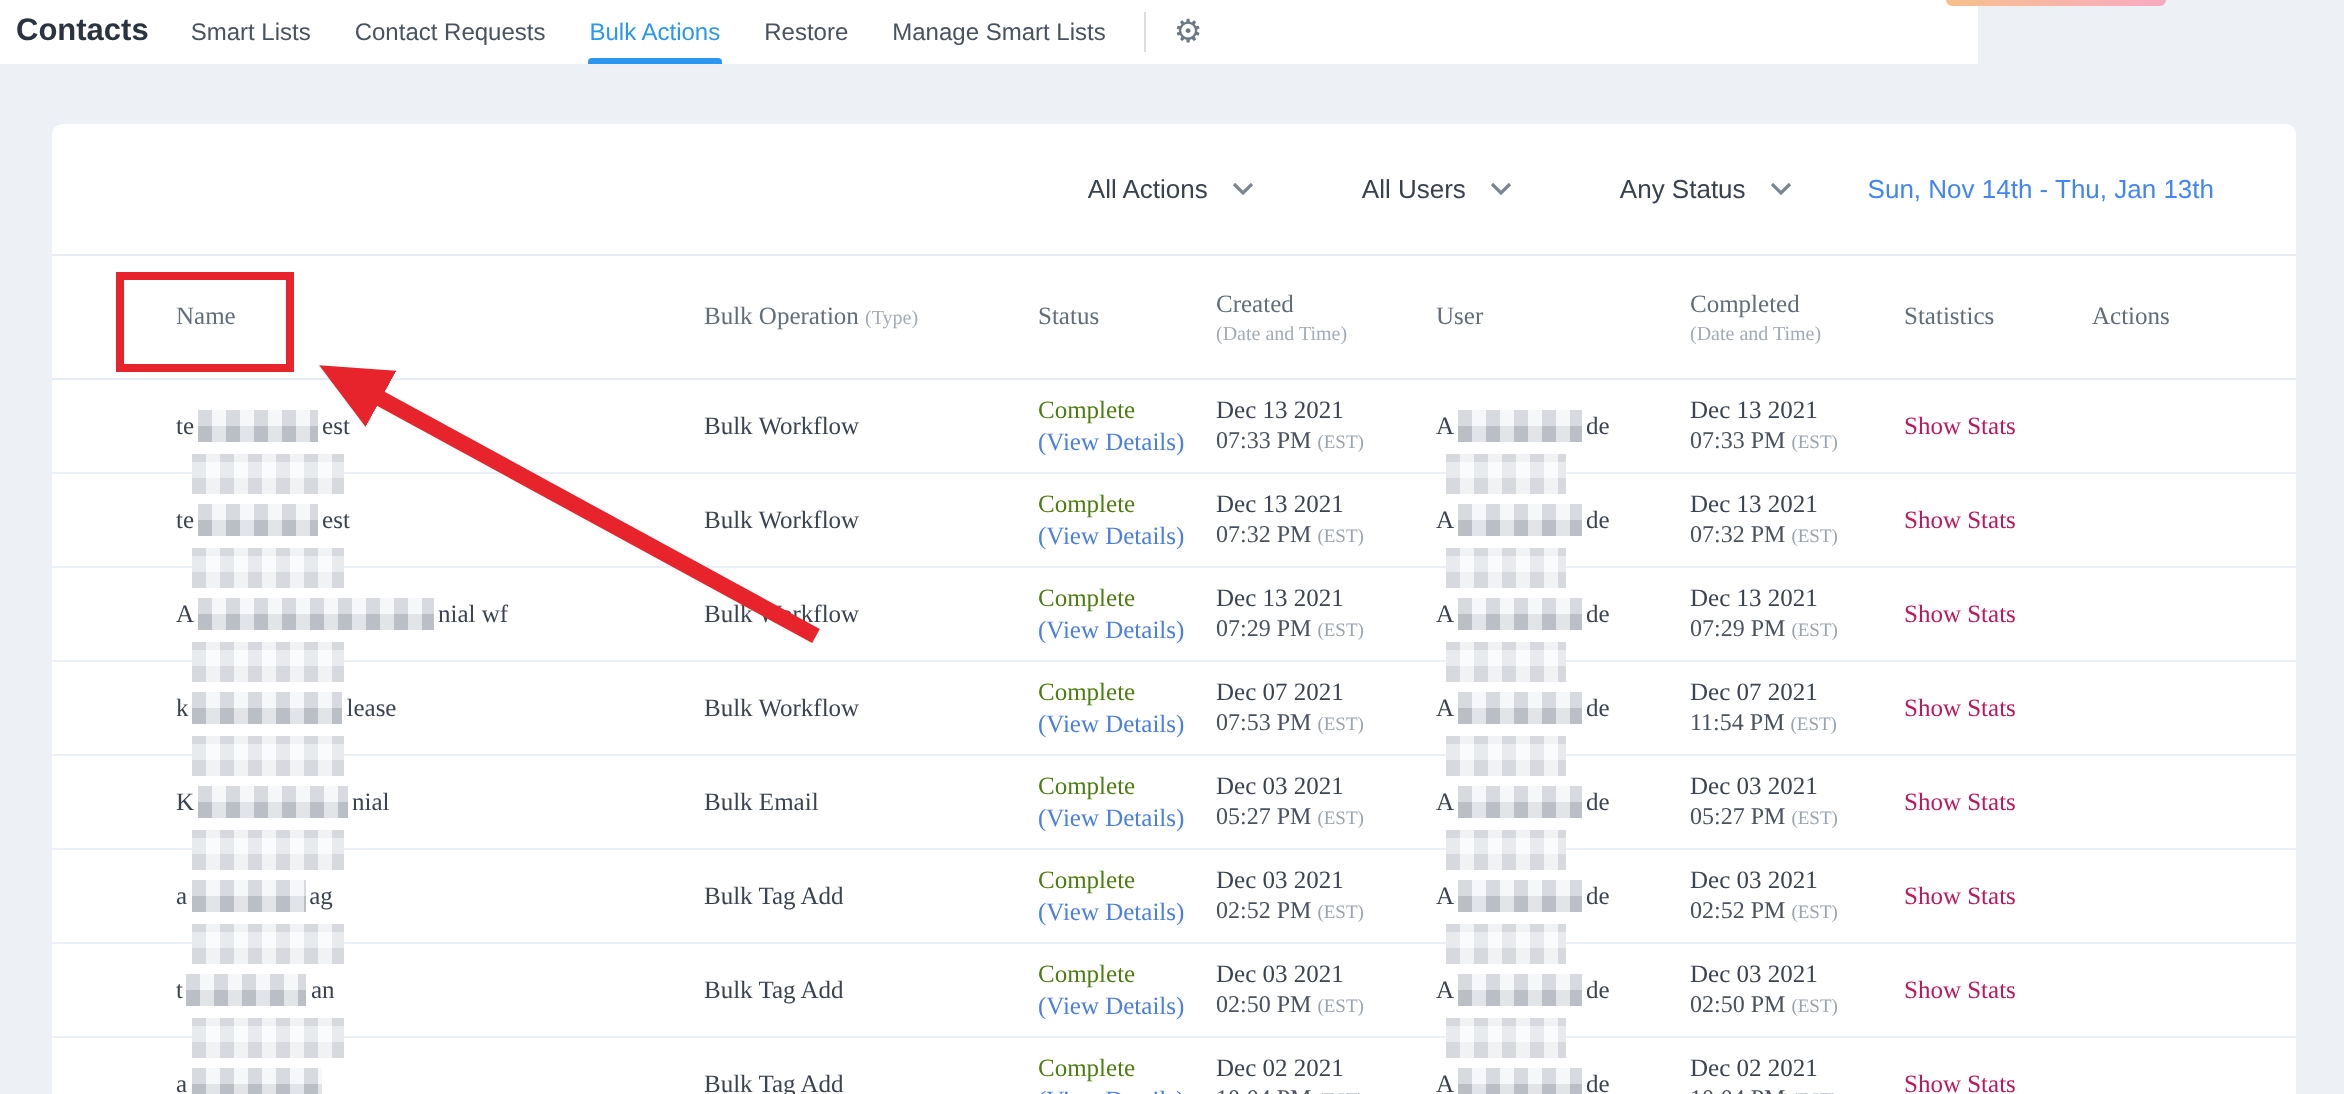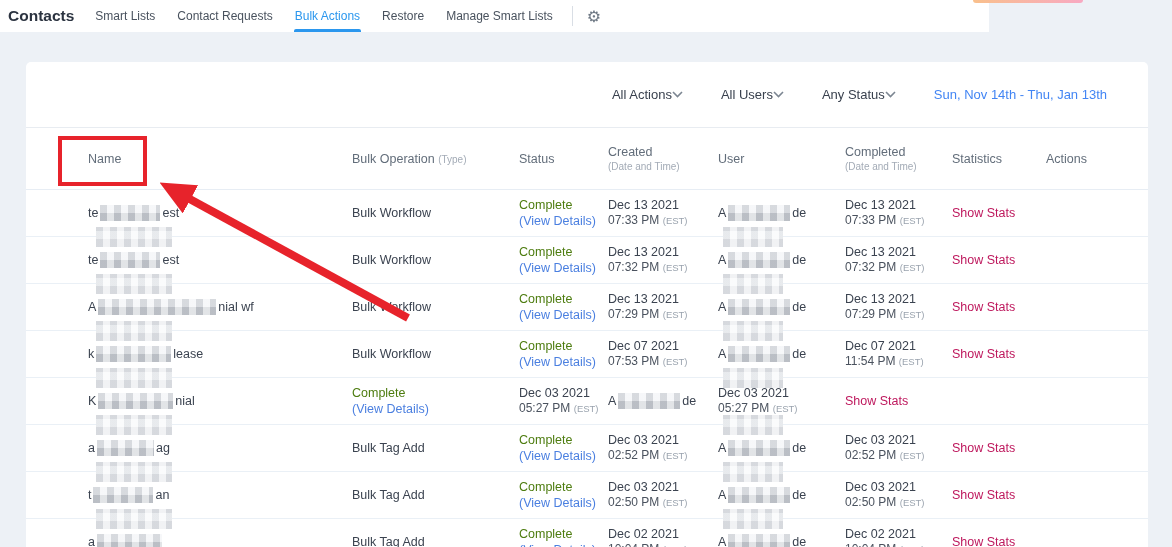--- a/index.html
+++ b/index.html
@@ -44,31 +44,32 @@
     position:absolute; left:26px; top:62px; width:1122px; height:485px;
     background:#ffffff; border-radius:5px 5px 0 0; overflow:hidden;
   }
 
   
   .filters {
     height:66px; display:flex; align-items:center; justify-content:flex-end;
     padding-right:41px; gap:38px; border-bottom:1px solid #e8ecf1;
   }
   .filter {
-    display:flex; align-items:center; 
-    font-size:13px; color:#39414e; cursor:pointer;
+    display:flex; align-items:center; gap:12px;
+    font-size:13px; color:#39414e; cursor:pointer;margin-left:16px;
   }
   .chev { display:block; }
   .date-range { font-size:13px; color:#4285f4; cursor:pointer; text-decoration:none; }
 
   
   .thead, .trow {
     display:grid;
     grid-template-columns:62px 264px 167px 89px 110px 127px 107px 94px 1fr;
     align-items:center;
+    font-family:Liberation Serif, serif;
   }
   .thead { height:62px; border-bottom:1px solid #e7edf4; }
   .th { font-size:12.5px; color:#626d7a; }
   .th .sub { display:block; font-size:10px; color:#a3abb6; margin-top:2px; }
   .th .sub-inline { font-size:10px; color:#a3abb6; }
 
   .trow { height:47px; border-bottom:1px solid #eaf0f6; position:relative; }
   .cell { font-size:12.5px; color:#3b4350; line-height:1.3; }
 
   .status-complete { color:#4d7c0f; }
@@ -253,20 +254,21 @@
     </div>
     <div class="cell"><a class="show-stats">Show Stats</a></div>
     <div class="cell"></div>
   </div>
 
   <div class="trow">
     <div class="gap-redact gap-name"></div>
     <div class="gap-redact gap-user"></div>
     <div></div>
     <div class="cell"><span>K</span><span class="redact" style="width: 75px;"></span><span>nial</span></div>
+    <div class="cell">Bulk Email</div>
     <div class="cell">
       <div class="status-complete">Complete</div>
       <a class="view-details">(View Details)</a>
     </div>
     <div class="cell">
       <div class="date-line">Dec 03 2021</div>
       <div class="time-line"><span>05:27 PM</span> <span class="tz">(EST)</span></div>
     </div>
     <div class="cell"><span>A</span><span class="redact redact-user" style="width: 62px;"></span><span>de</span></div>
     <div class="cell">

